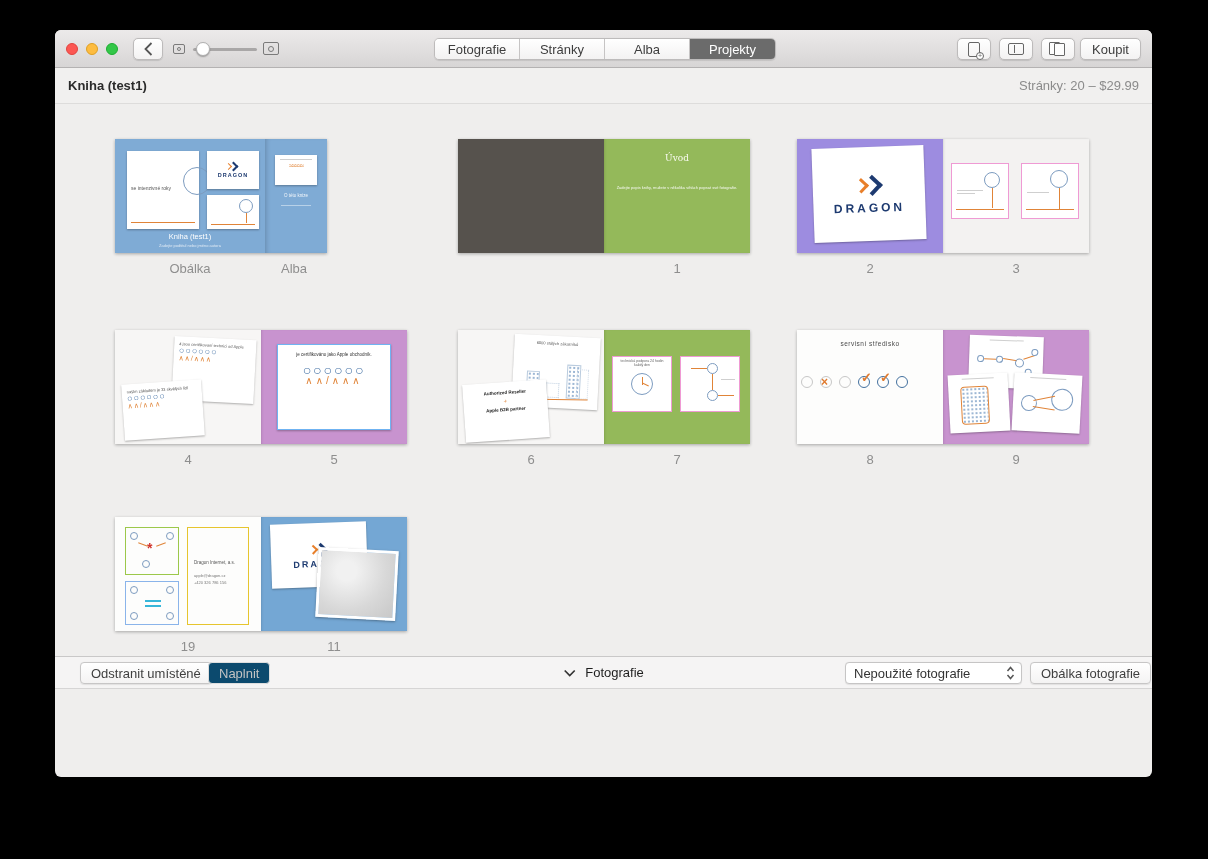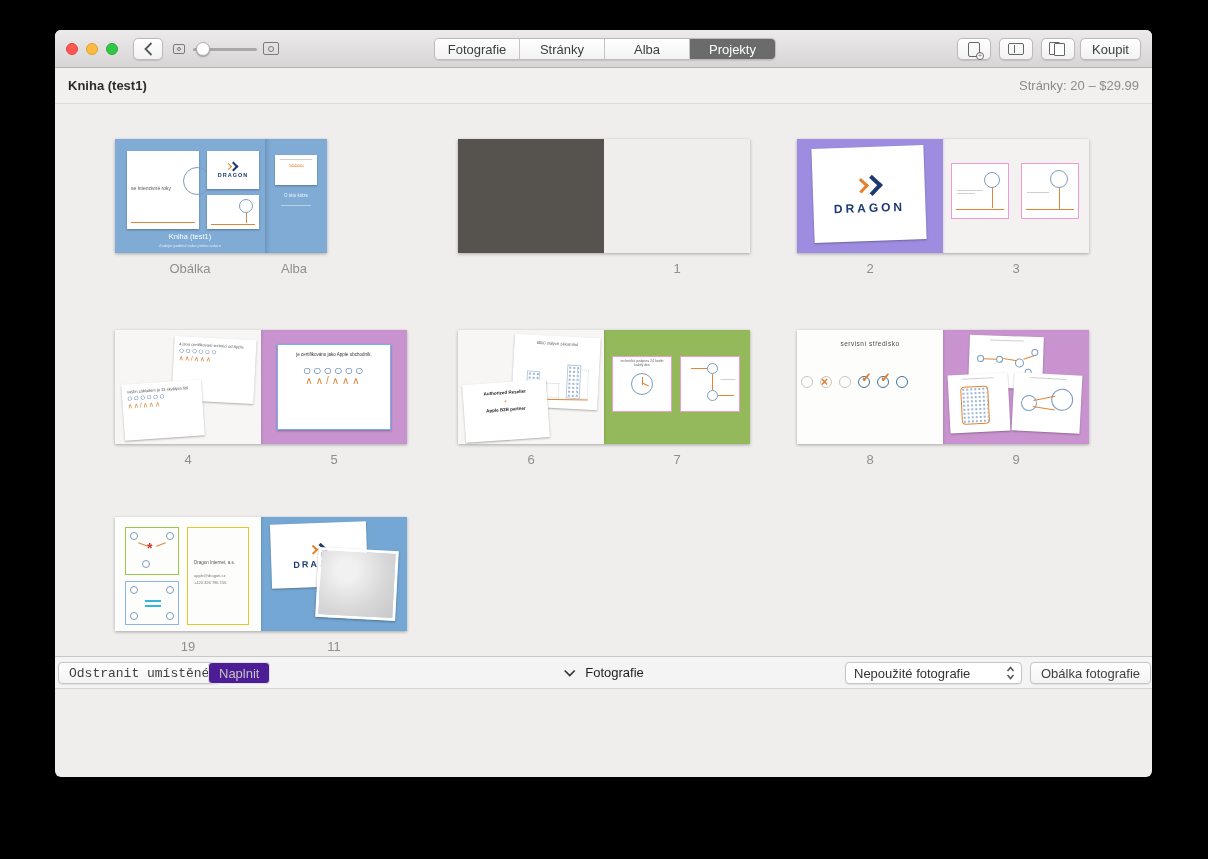--- a/index.html
+++ b/index.html
@@ -81,21 +81,21 @@
   .sym{position:relative;display:inline-block;width:12px;height:12px;border-radius:50%;margin-right:7px;}
   .sym.gray{border:1px solid #c7c7c7;}
   .sym.blue{border:1.4px solid #44719f;}
   .sym .mark{position:absolute;font-size:12px;line-height:1;color:#e07a2e;font-weight:bold;}
   .sym .cross{left:0px;top:-1px;}
   .sym .check{left:2px;top:-6px;font-size:13px;}
 
   
   .bbar{position:relative;height:33px;background:#f5f4f4;border-top:1px solid #c9c8c8;border-bottom:1px solid #d6d5d5;}
   .btn{position:absolute;top:5px;height:22px;padding:0 10px;background:linear-gradient(#fff,#f4f3f3);border:1px solid #c7c6c6;border-radius:4px;font-size:13px;color:#3f3f3f;display:flex;align-items:center;box-shadow:0 .5px 1px rgba(0,0,0,.08);}
-  .btn.disabled{color:#c3c3c3;background:#4c1d95;border-color:#dedede;box-shadow:none;}
+  .btn.disabled{color:#c3c3c3;background:#0c4a6e;border-color:#dedede;box-shadow:none;}
   .centergrp{position:absolute;left:50%;top:0;height:100%;transform:translateX(-50%);display:flex;align-items:center;gap:10px;}
   .centergrp .lbl{font-size:13px;color:#1e1e1e;}
   .select{position:absolute;top:5px;height:22px;background:#fff;border:1px solid #c6c5c5;border-radius:4px;display:flex;align-items:center;justify-content:space-between;font-size:13px;color:#333;padding:0 6px 0 8px;box-shadow:0 .5px 1px rgba(0,0,0,.08);}
 
   
   .droparea{height:88px;display:flex;align-items:center;justify-content:center;
     background:
       radial-gradient(280px 75px at 6% 35%, rgba(176,206,224,.55), transparent 70%),
       radial-gradient(300px 85px at 28% 75%, rgba(206,224,236,.5), transparent 72%),
       radial-gradient(200px 80px at 87% 40%, rgba(222,206,229,.6), transparent 70%),
@@ -203,20 +203,24 @@
           <div style="position:absolute;left:16px;right:16px;top:66px;height:1px;background:rgba(255,255,255,.45);"></div>
         </div>
       </div>
       <span class="plabel" style="left:75px;">Obálka</span>
       <span class="plabel" style="left:179px;">Alba</span>
     </div>
 
     <div class="cell r1 c2">
       <div class="spread">
         <div class="page" style="background:var(--page-dark,#56524d);"></div>
+        <div class="page pageR" style="background:var(--page-green,#94b95a);">
+          <div style="text-align:center;margin-top:14px;font-family:'DejaVu Serif',serif;font-size:9px;color:#fbfcf3;">Úvod</div>
+          <div style="text-align:center;margin:22px auto 0;width:124px;font-size:4px;color:rgba(255,255,255,.92);">Zadejte popis knihy, můžete v několika větách popsat své fotografie.</div>
+        </div>
       </div>
       <span class="plabel" style="left:219px;">1</span>
     </div>
 
     <div class="cell r1 c3">
       <div class="spread">
         <div class="page" style="background:var(--page-purple,#9d8ce0);">
           <div class="card" style="left:16px;top:8px;width:112px;height:94px;transform:rotate(-2deg);display:flex;align-items:center;justify-content:center;">
             <div class="dlogo">
               <span class="dmark" style="width:30px;height:24px;">
@@ -394,21 +398,21 @@
       </div>
       <span class="plabel" style="left:73px;">19</span>
       <span class="plabel" style="left:219px;">11</span>
     </div>
 
 
 
   </div>
 
   <div class="bbar">
-    <div class="btn" style="left:3px;font-family:Liberation Mono, monospace;">
+    <div class="btn" style="left:25px;">
         <span>Odstranit umístěné</span>
       </div>
     <div class="btn disabled" style="left:153px;">
         <span>Naplnit</span>
       </div>
     <div class="centergrp">
       <svg width="12" height="8" viewBox="0 0 12 8">
           <polyline points="1,1.5 6,6.5 11,1.5" fill="none" stroke="#333" stroke-width="1.7"></polyline>
         </svg>
       <span class="lbl">Fotografie</span>

